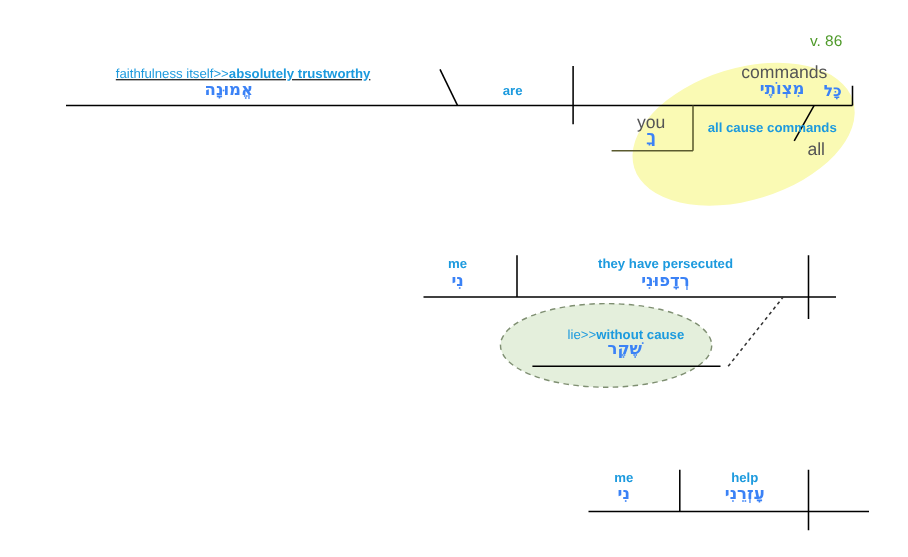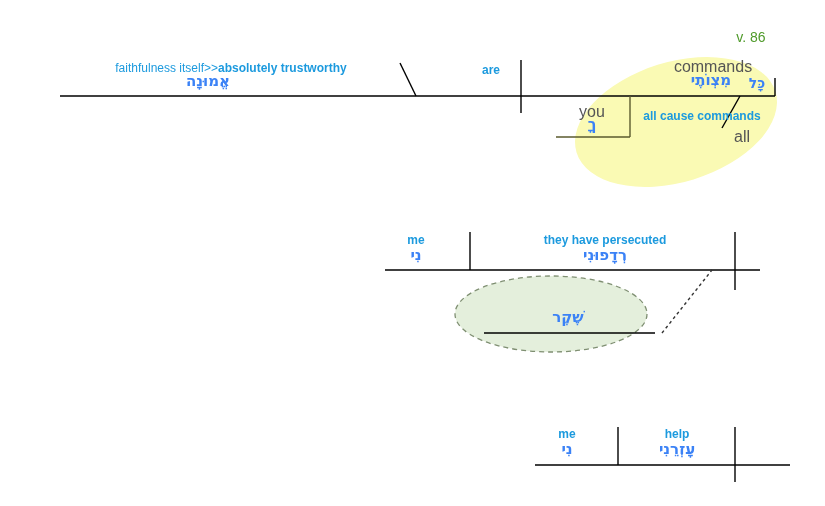--- a/index.html
+++ b/index.html
@@ -109,44 +109,47 @@
 
     <line x1="535" y1="465" x2="790" y2="465" stroke="#000000" stroke-width="1.4"></line>
 
     <line x1="618" y1="427" x2="618" y2="465" stroke="#000000" stroke-width="1.4"></line>
 
     <line x1="735" y1="427" x2="735" y2="482" stroke="#000000" stroke-width="1.4"></line>
   </svg>
 
   <div class="lbl verse ctr" style="left:751px; top:30px;">v. 86</div>
 
-  <div class="lbl ctr" style="left:231px; top:59px;">
+  <div class="lbl ctr" style="left:221px; top:59px;text-decoration:underline;">
     <span class="gloss-thin">faithfulness itself</span><span class="gloss-thin">&gt;&gt;</span><span class="gloss">absolutely trustworthy</span>
   </div>
   <div class="lbl hebrew ctr" style="left:208px; top:74px;">אֱמוּנָה</div>
 
-  <div class="lbl gloss ctr" style="left:466px; top:64px;margin-left:25px;">are</div>
+  <div class="lbl gloss ctr" style="left:466px; top:76px;">are</div>
 
   <div class="lbl gloss-grey ctr" style="left:713px; top:59px;">commands</div>
   <div class="lbl hebrew ctr" style="left:711px; top:73px;">מִצְוֹתֶי</div>
 
   <div class="lbl hebrew hebrew-sm ctr" style="left:717px; top:76px;margin-left:40px;">כָּל</div>
   <div class="lbl gloss-grey" style="left:734px; top:95px;margin-top:34px;">all</div>
 
   <div class="lbl gloss-grey ctr" style="left:592px; top:104px;">you</div>
   <div class="lbl hebrew ctr" style="left:592px; top:117px;">ךָ</div>
 
   <div class="lbl gloss ctr" style="left:702px; top:110px;">all cause commands</div>
 
   <div class="lbl gloss ctr" style="left:416px; top:234px;">me</div>
   <div class="lbl hebrew ctr" style="left:416px; top:248px;">נִי</div>
 
   <div class="lbl gloss ctr" style="left:605px; top:234px;">they have persecuted</div>
   <div class="lbl hebrew ctr" style="left:605px; top:248px;">רְדָפוּנִי</div>
 
+  <div class="lbl ctr" style="left:569px; top:296px;">
+    <span class="gloss-thin">lie</span><span class="gloss-thin">&gt;&gt;</span><span class="gloss">without cause</span>
+  </div>
   <div class="lbl hebrew ctr" style="left:568px; top:310px;">שֶׁקֶר</div>
 
   <div class="lbl gloss ctr" style="left:567px; top:428px;">me</div>
   <div class="lbl hebrew ctr" style="left:567px; top:442px;">נִי</div>
 
   <div class="lbl gloss ctr" style="left:677px; top:428px;">help</div>
   <div class="lbl hebrew ctr" style="left:677px; top:442px;">עָזְרֵנִי</div>
 
 </div>
 

